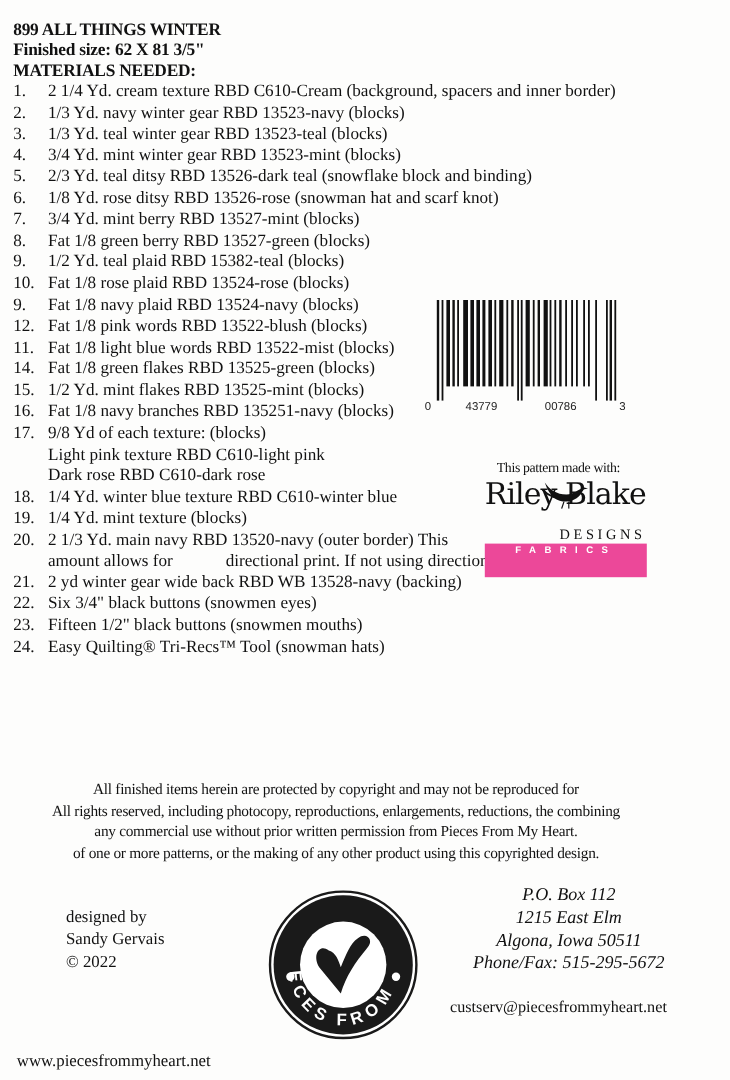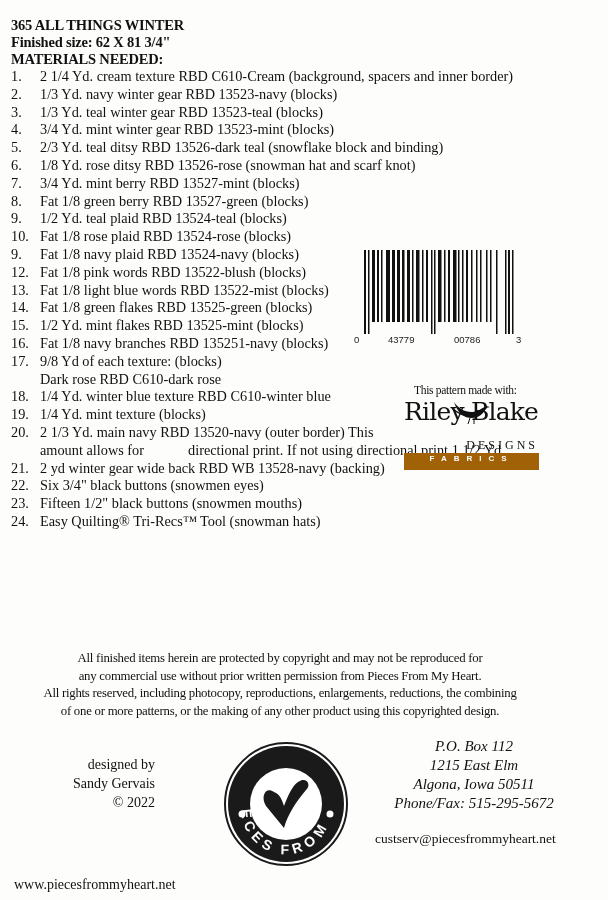--- a/index.html
+++ b/index.html
@@ -23,37 +23,37 @@
 
   
   .barcode { left: 354px; top: 250px; width: 166px; height: 96px; }
   .bc-num { font-family: "Liberation Sans", sans-serif; font-size: 9.5px; color: #222; position: absolute; top: 84px; }
 
   
   .rb-caption { left: 414px; top: 384px; font-family: Liberation Serif, serif; font-size: 11.5px; letter-spacing: -0.3px; white-space: nowrap; }
   .rb-logo { left: 404px; top: 398px; width: 136px; height: 72px; }
   .rb-name { position: absolute; left: 0; top: 0; font-family: "DejaVu Serif", serif; font-size: 25px; letter-spacing: -0.8px; line-height: 28px; white-space: nowrap; }
   .rb-designs { position: absolute; right: 2px; top: 41px; font-family: "Liberation Serif", serif; font-size: 12px; letter-spacing: 3px; line-height: 12px; }
-  .rb-fabrics { position: absolute; left: 0; top: 55px; width: 135px; height: 17px; background: #a16207; color: #fff; font-family: "Liberation Sans", sans-serif; font-size: 8px; font-weight: bold; letter-spacing: 7px; text-align: center; line-height: 12px; }
+  .rb-fabrics { position: absolute; left: 0; top: 55px; width: 135px; height: 28px; background: #ec4899; color: #fff; font-family: "Liberation Sans", sans-serif; font-size: 8px; font-weight: bold; letter-spacing: 7px; text-align: center; line-height: 12px; }
 
   
   .copyright { left: 0; top: 650px; width: 560px; text-align: center; font-size: 12.8px; line-height: 17.5px; letter-spacing: -0.25px; }
 
-  .designer { left: 55px; top: 755px; width: 100px; text-align: right; font-size: 14px; line-height: 19px; }
+  .designer { left: 55px; top: 755px; width: 100px; text-align: left; font-size: 14px; line-height: 19px; }
   .website { left: 14px; top: 877px; font-size: 14px; white-space: nowrap; }
   .address { left: 384px; top: 737px; width: 180px; text-align: center; font-size: 15px; line-height: 19px; font-style: italic; }
   .email { left: 375px; top: 831px; font-size: 13.5px; white-space: nowrap; }
 
   .pfmh-logo { left: 222px; top: 740px; width: 128px; height: 128px; }
 </style>
 </head>
 <body>
 
-<div class="abs hdr" style="top:17px">365 ALL THINGS WINTER</div>
-<div class="abs hdr" style="top:34px">Finished size: 62 X 81 3/4"</div>
+<div class="abs hdr" style="top:17px">899 ALL THINGS WINTER</div>
+<div class="abs hdr" style="top:34px">Finished size: 62 X 81 3/5"</div>
 <div class="abs hdr" style="top:51px">MATERIALS NEEDED:</div>
 
 <div class="abs list">
   <div class="row">
       <span class="num">1.</span>
       <span class="txt">2 1/4 Yd. cream texture RBD C610-Cream (background, spacers and inner border)</span>
     </div>
   <div class="row">
       <span class="num">2.</span>
       <span class="txt">1/3 Yd. navy winter gear RBD 13523-navy (blocks)</span>
@@ -77,53 +77,56 @@
   <div class="row">
       <span class="num">7.</span>
       <span class="txt">3/4 Yd. mint berry RBD 13527-mint (blocks)</span>
     </div>
   <div class="row">
       <span class="num">8.</span>
       <span class="txt">Fat 1/8 green berry RBD 13527-green (blocks)</span>
     </div>
   <div class="row">
       <span class="num">9.</span>
-      <span class="txt">1/2 Yd. teal plaid RBD 13524-teal (blocks)</span>
+      <span class="txt">1/2 Yd. teal plaid RBD 15382-teal (blocks)</span>
     </div>
   <div class="row">
       <span class="num">10.</span>
       <span class="txt">Fat 1/8 rose plaid RBD 13524-rose (blocks)</span>
     </div>
   <div class="row">
       <span class="num">9.</span>
       <span class="txt">Fat 1/8 navy plaid RBD 13524-navy (blocks)</span>
     </div>
   <div class="row">
       <span class="num">12.</span>
       <span class="txt">Fat 1/8 pink words RBD 13522-blush (blocks)</span>
     </div>
   <div class="row">
-      <span class="num">13.</span>
+      <span class="num">11.</span>
       <span class="txt">Fat 1/8 light blue words RBD 13522-mist  (blocks)</span>
     </div>
   <div class="row">
       <span class="num">14.</span>
       <span class="txt">Fat 1/8 green flakes RBD 13525-green (blocks)</span>
     </div>
   <div class="row">
       <span class="num">15.</span>
       <span class="txt">1/2 Yd. mint flakes RBD 13525-mint (blocks)</span>
     </div>
   <div class="row">
       <span class="num">16.</span>
       <span class="txt">Fat 1/8 navy branches RBD 135251-navy (blocks)</span>
     </div>
   <div class="row">
       <span class="num">17.</span>
       <span class="txt">9/8 Yd of each texture: (blocks)</span>
+    </div>
+  <div class="row sub">
+      <span class="txt">Light pink texture RBD C610-light pink</span>
     </div>
   <div class="row sub">
       <span class="txt">Dark rose RBD C610-dark rose</span>
     </div>
   <div class="row">
       <span class="num">18.</span>
       <span class="txt">1/4 Yd. winter blue texture RBD C610-winter blue</span>
     </div>
   <div class="row">
       <span class="num">19.</span>
@@ -206,22 +209,22 @@
     <line x1="20" y1="20" x2="18" y2="26" stroke="#111" stroke-width="1"></line>
     <line x1="24" y1="20" x2="24" y2="26" stroke="#111" stroke-width="1"></line>
   </svg>
   <span class="rb-name">Riley Blake</span>
   <span class="rb-designs">DESIGNS</span>
   <div class="rb-fabrics">FABRICS</div>
 </div>
 
 <div class="abs copyright">
   <div>All finished items herein are protected by copyright and may not be reproduced for</div>
+  <div>All rights reserved, including photocopy, reproductions, enlargements, reductions, the combining</div>
   <div>any commercial use without prior written permission from Pieces From My Heart.</div>
-  <div>All rights reserved, including photocopy, reproductions, enlargements, reductions, the combining</div>
   <div>of one or more patterns, or the making of any other product using this copyrighted design.</div>
 </div>
 
 <div class="abs designer">
   <div>designed by</div>
   <div>Sandy Gervais</div>
   <div>© 2022</div>
 </div>
 <div class="abs website">www.piecesfrommyheart.net</div>
 

